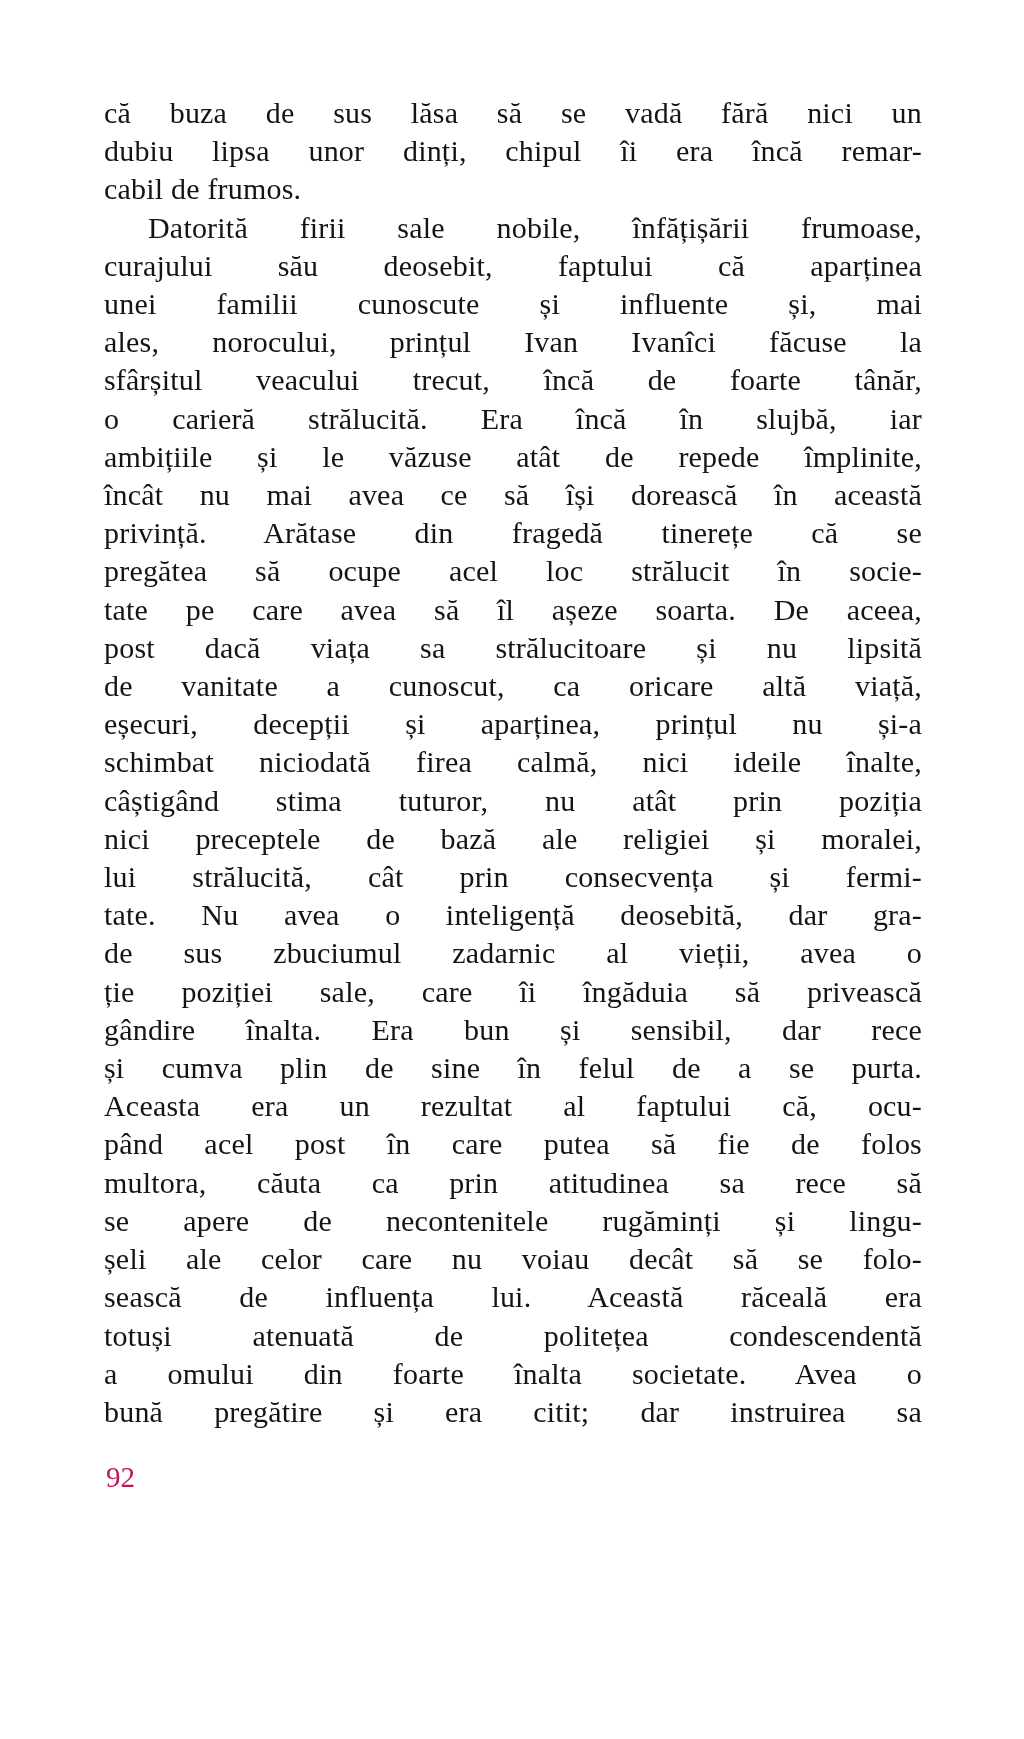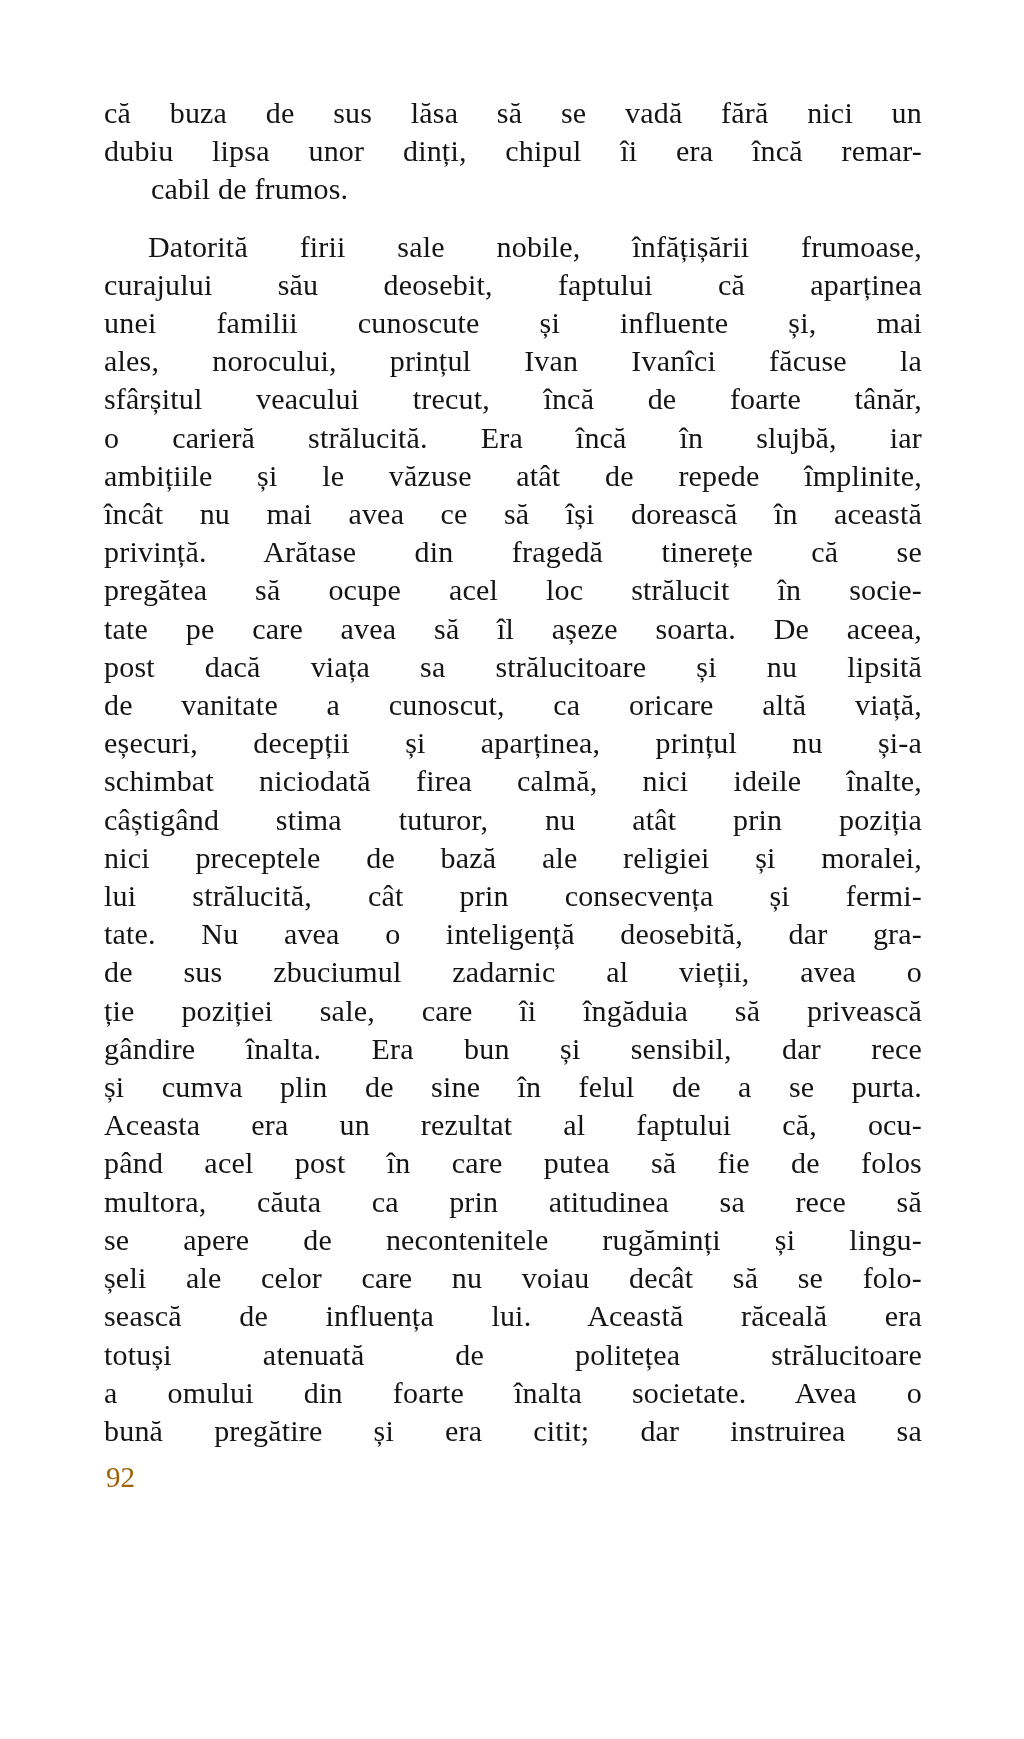--- a/index.html
+++ b/index.html
@@ -31,33 +31,31 @@
     font-size: 30px;
     line-height: 38.2px;
     text-align: justify;
     
     text-align-last: justify;
     white-space: normal;
     letter-spacing: 0.2px;
   }
   .text-line.indent {
     padding-left: 44px;
-    margin-top: 19px;
   }
   .text-line.para-end {
     text-align-last: left;
-    margin-left: 47px;
   }
   .page-number {
     position: absolute;
     left: 106px;
     top: 1458px;
     font-size: 29px;
     line-height: 38px;
-    color: #a16207;
+    color: #be185d;
     font-family: Liberation Serif, serif;
   }
 </style>
 </head>
 <body>
 
 <div class="page" style="background: rgb(255, 255, 255); color: rgb(20, 20, 20);">
   <div class="text-block">
       <div class="text-line">că buza de sus lăsa să se vadă fără nici un</div>
       <div class="text-line">dubiu lipsa unor dinți, chipul îi era încă remar-</div>
@@ -84,18 +82,18 @@
       <div class="text-line">de sus zbuciumul zadarnic al vieții, avea o</div>
       <div class="text-line">ție poziției sale, care îi îngăduia să privească</div>
       <div class="text-line">gândire înalta. Era bun și sensibil, dar rece</div>
       <div class="text-line">și cumva plin de sine în felul de a se purta.</div>
       <div class="text-line">Aceasta era un rezultat al faptului că, ocu-</div>
       <div class="text-line">pând acel post în care putea să fie de folos</div>
       <div class="text-line">multora, căuta ca prin atitudinea sa rece să</div>
       <div class="text-line">se apere de necontenitele rugăminți și lingu-</div>
       <div class="text-line">șeli ale celor care nu voiau decât să se folo-</div>
       <div class="text-line">sească de influența lui. Această răceală era</div>
-      <div class="text-line">totuși atenuată de politețea strălucitoare</div>
+      <div class="text-line">totuși atenuată de politețea condescendentă</div>
       <div class="text-line">a omului din foarte înalta societate. Avea o</div>
       <div class="text-line">bună pregătire și era citit; dar instruirea sa</div>
     </div>
   <div class="page-number">92</div>
 </div>
 
 </body></html>

